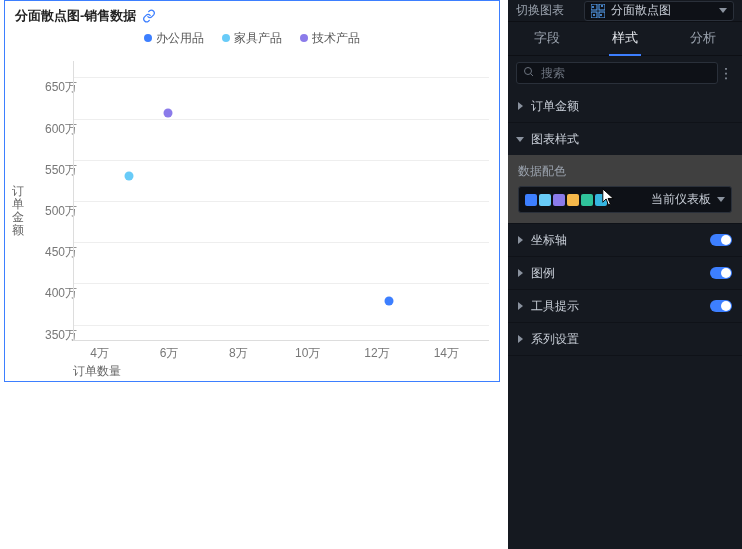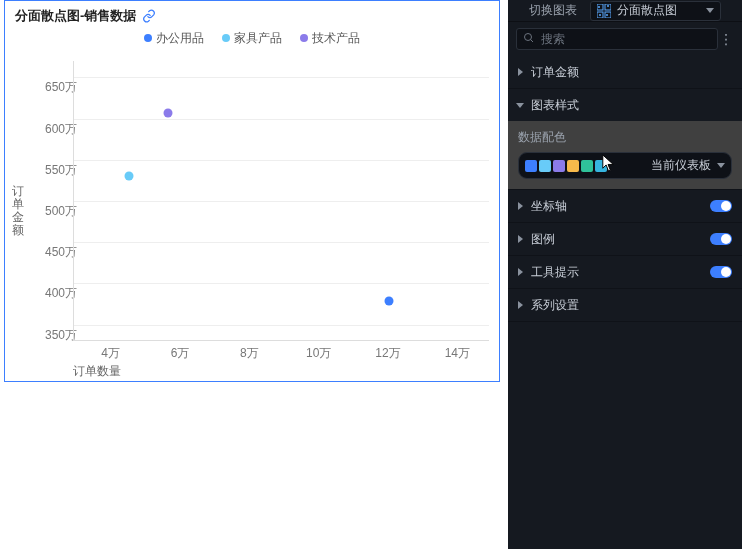--- a/index.html
+++ b/index.html
@@ -96,21 +96,21 @@
     border-top: 1px solid #eee;
   }
   .plot-grid .pt {
     position: absolute;
     width: 9px; height: 9px;
     border-radius: 50%;
     transform: translate(-50%, -50%);
   }
   .plot-xlabels {
     position: absolute;
-    left: 71px;
+    left: 60px;
     top: 294px;
     width: 416px;
     height: 16px;
   }
   .plot-xlabels span {
     position: absolute;
     transform: translateX(-50%);
     font-size: 12px;
     color: #777;
     white-space: nowrap;
@@ -132,22 +132,22 @@
     color: #c7cdd6;
     font-size: 12px;
     display: flex;
     flex-direction: column;
     overflow: hidden;
   }
   .panel-row-switch {
     display: flex;
     align-items: center;
     height: 22px;
-    padding: 0 21px;
-    gap: 13px;
+    padding: 0 8px;
+    gap: 20px;
     border-bottom: 1px solid #00000060;
   }
   .panel-row-switch .lbl { color: #9aa2ad; }
   .chart-type-select {
     flex: 1;
     display: flex;
     align-items: center;
     gap: 6px;
     background: #0e1117;
     border: 1px solid #2a303a;
@@ -246,21 +246,21 @@
 
   .sub-block {
     background:#404040;
     padding:8px 10px 10px;
   }
   .sub-label { color:#9aa2ad; margin-bottom:6px; }
   .palette-row {
     display:flex; align-items:center; gap:6px;
     background:#0e1117;
     border:1px solid #2a303a;
-    border-radius:9px;
+    border-radius:3px;
     padding:4px 6px;
     position:relative;
   }
   .swatches { display:flex; gap:2px; }
   .sw { width:12px; height:12px; border-radius:2px; }
   .scope-label { margin-left:auto; color:#c7cdd6; }
   .cursor-pointer {
     position:absolute; left:82px; top:1px; pointer-events:none;
   }
   .cursor-pointer svg { width:15px; height:19px; }
@@ -347,20 +347,25 @@
               <circle cx="3" cy="11" r="1" fill="#5aa9ff"></circle>
               <circle cx="10" cy="11" r="1" fill="#5aa9ff"></circle>
             </svg>
         </span>
         <span>分面散点图</span>
       </span>
       <span class="chevron"></span>
     </div>
   </div>
 
+  <div class="tabs">
+    <div class="tab">字段</div>
+    <div class="tab active">样式</div>
+    <div class="tab">分析</div>
+  </div>
 
   <div class="search-row">
     <div class="search-box">
       <span>
         <svg width="12" height="12" viewBox="0 0 24 24" fill="none" stroke="#6b727d" stroke-width="2">
             <circle cx="10" cy="10" r="7"></circle>
             <line x1="20" y1="20" x2="15" y2="15"></line>
           </svg>
       </span>
       <span>搜索</span>

